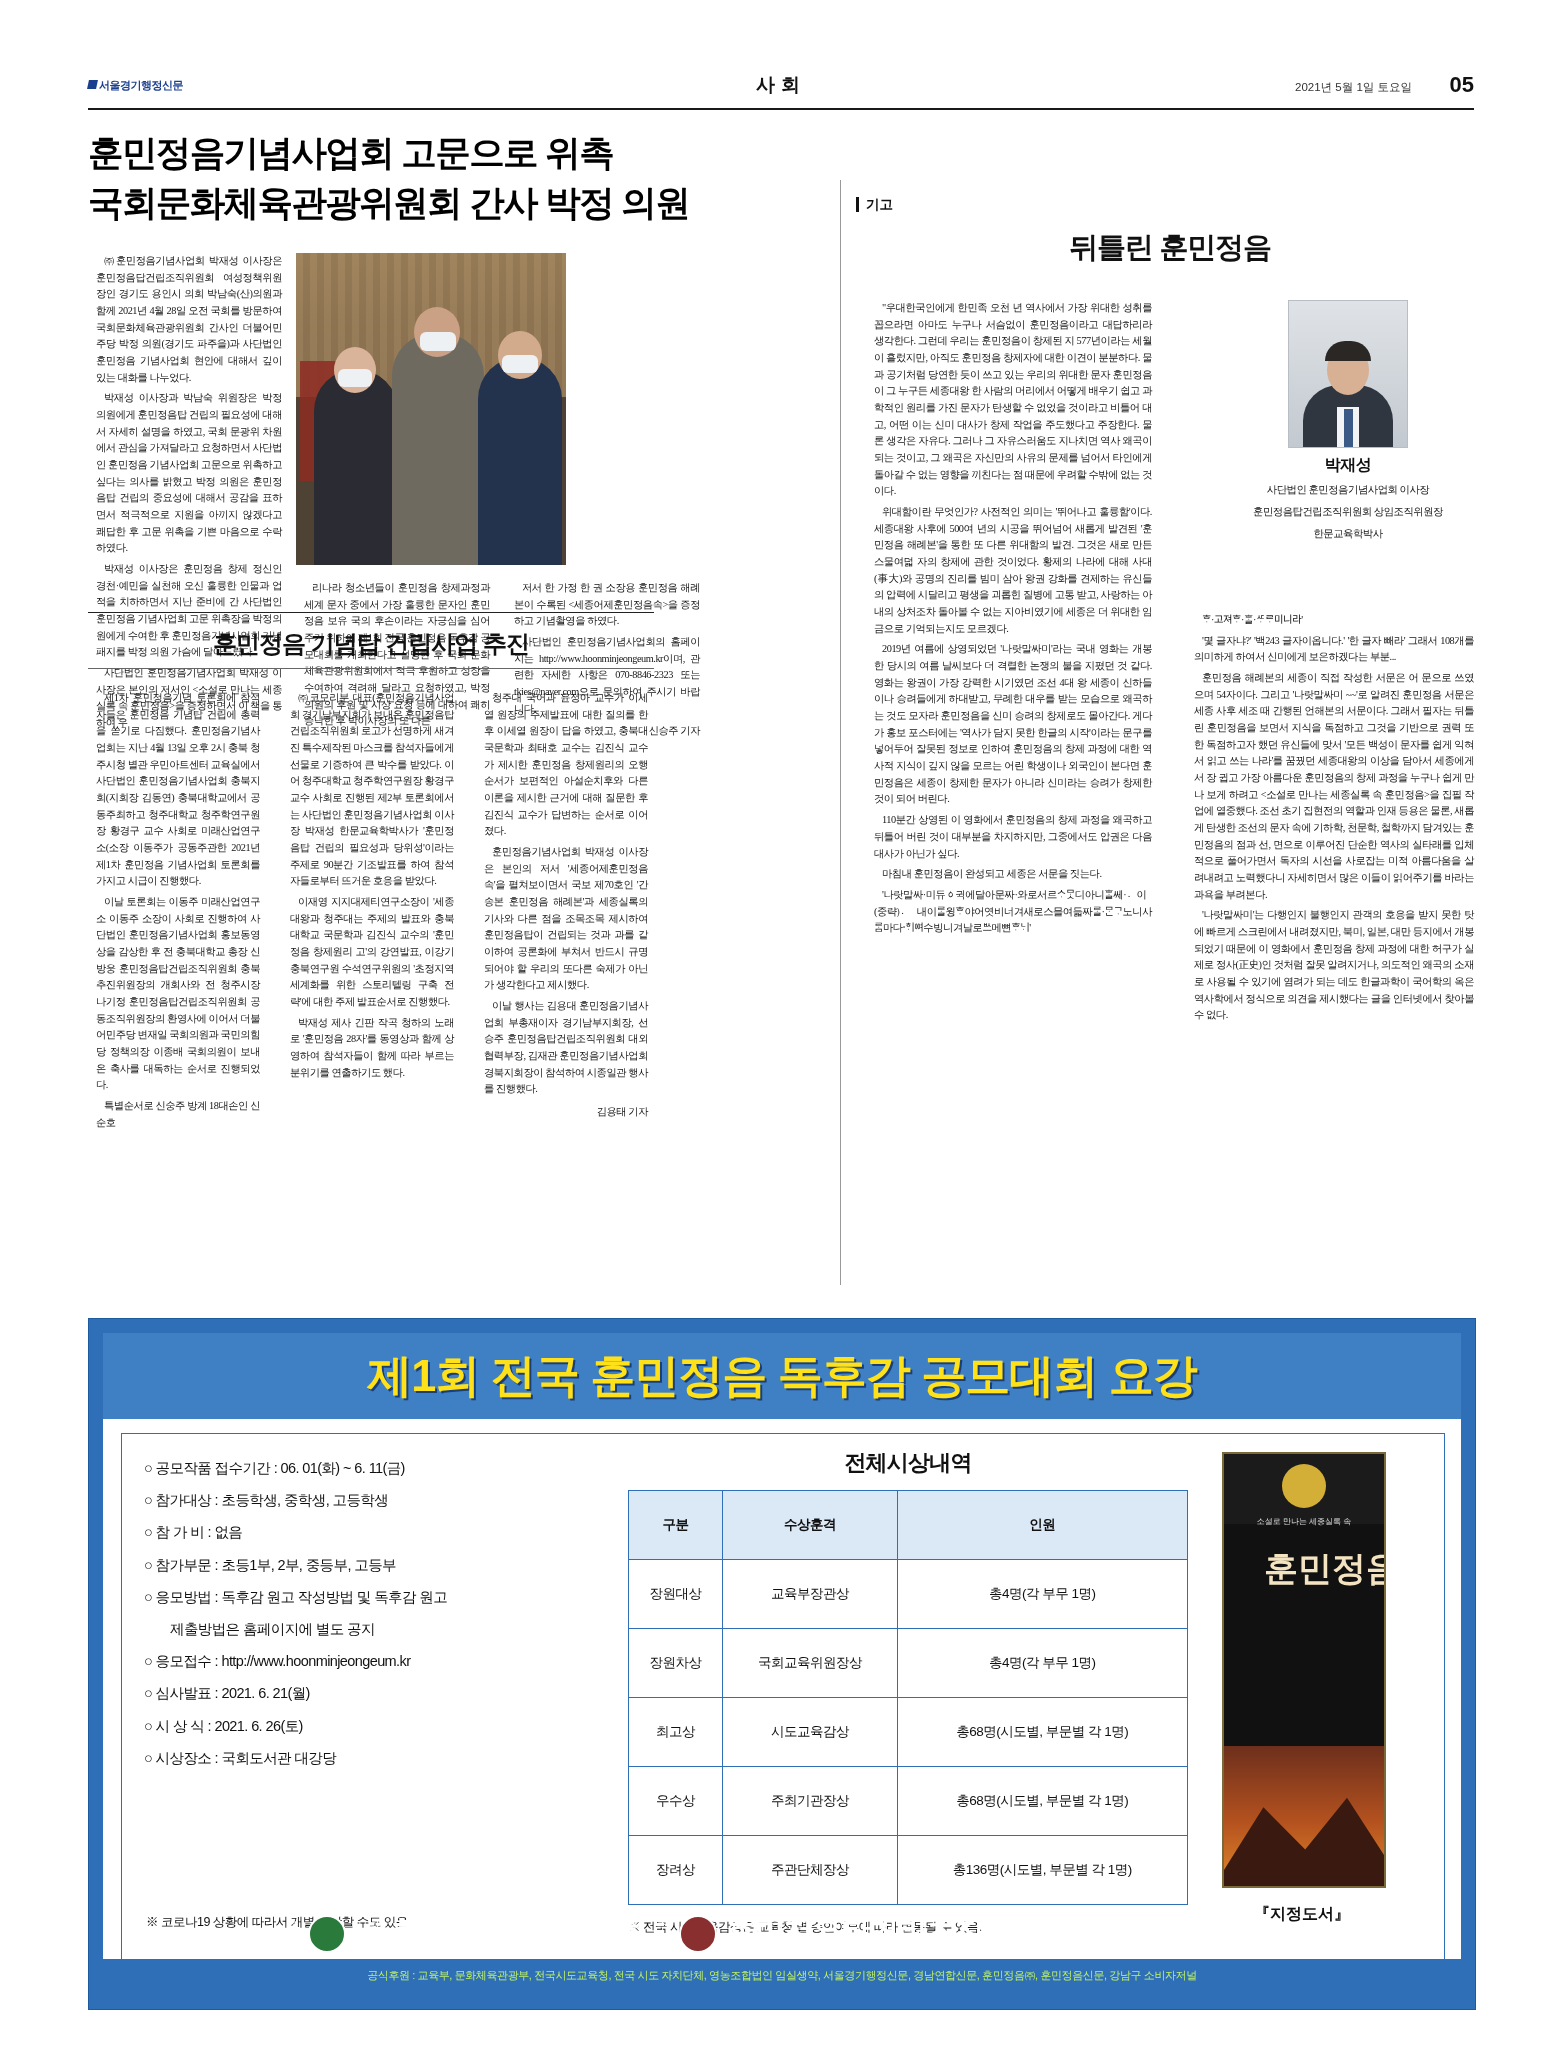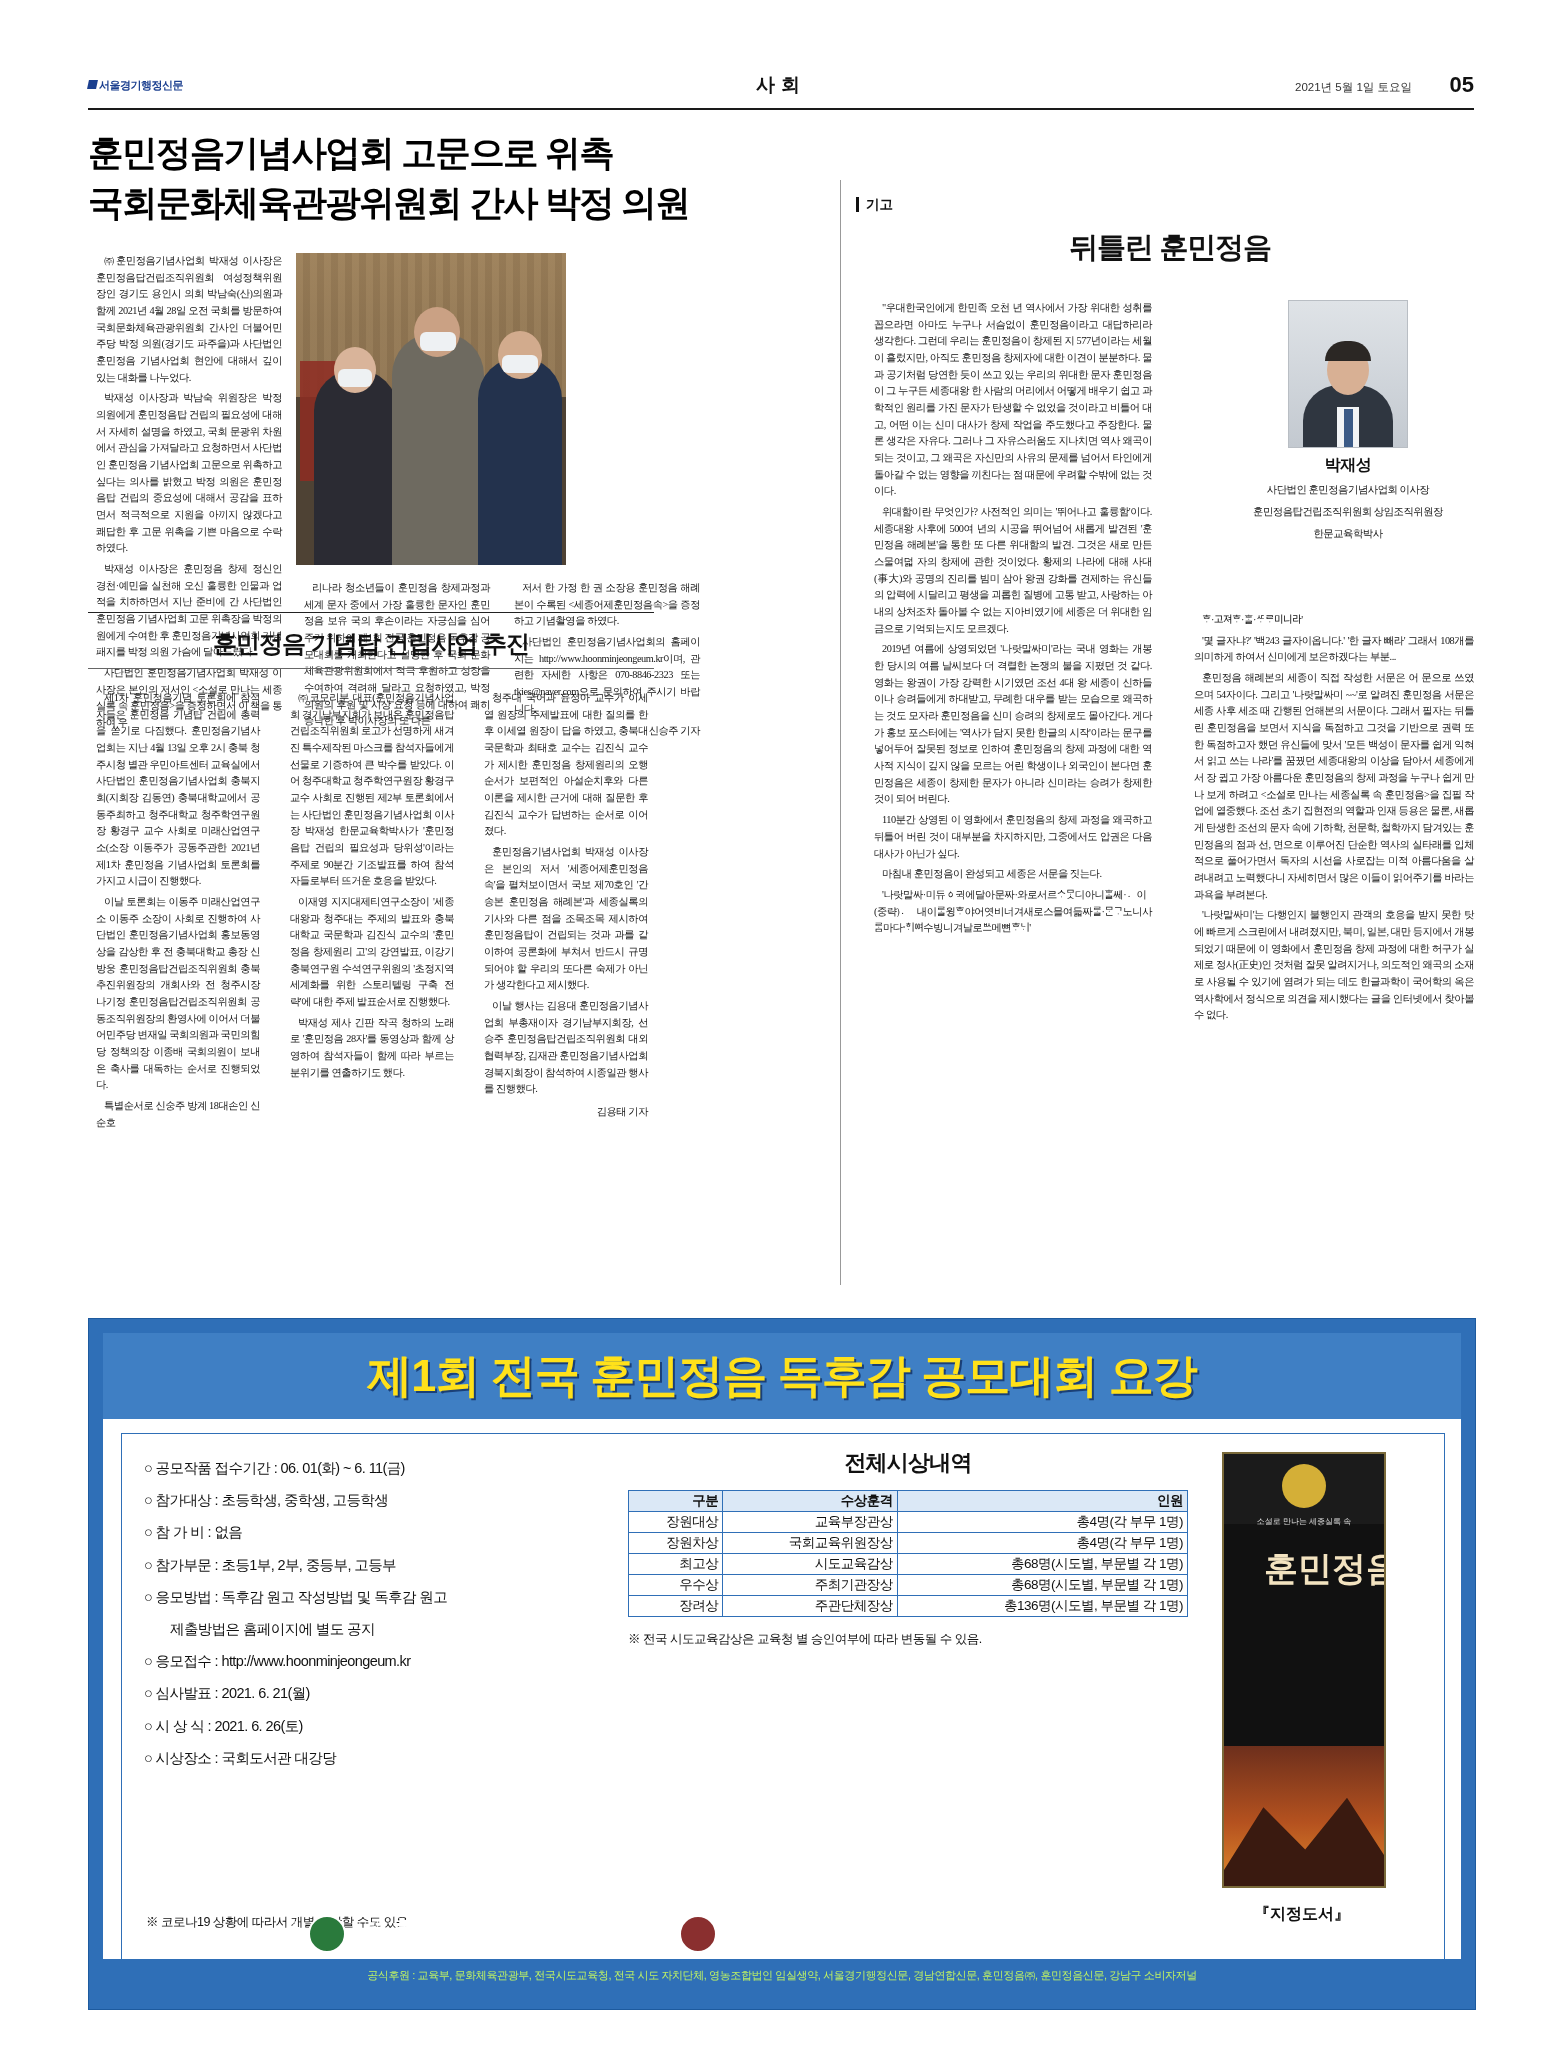--- a/index.html
+++ b/index.html
@@ -71,21 +71,21 @@
   .ad-body{position:absolute;left:18px;top:100px;width:1322px;height:544px;border:1.5px solid #2f6fb7;}
 
   .ad-left{position:absolute;left:22px;top:18px;width:470px;font-size:14.5px;line-height:2.22;letter-spacing:-.6px;font-family:"Liberation Sans",sans-serif;}
   .ad-left .row{white-space:nowrap;}
   .ad-left .sub{display:block;margin-left:26px;white-space:nowrap;}
   .ad-note{position:absolute;left:24px;top:480px;font-size:12.5px;font-family:"Liberation Sans",sans-serif;letter-spacing:-.5px;}
 
   .ad-mid{position:absolute;left:506px;top:14px;width:560px;}
   .ad-mid h3{margin:0 0 12px 0;text-align:center;font-size:22px;font-family:"Liberation Sans",sans-serif;letter-spacing:-.8px;}
   table.prize{border-collapse:collapse;width:560px;font-family:"Liberation Sans",sans-serif;font-size:13.5px;}
-  table.prize th,table.prize td{border:1px solid #2f6fb7;text-align:right;padding:1px 4px;letter-spacing:-.5px;}
+  table.prize th,table.prize td{border:1px solid #2f6fb7;text-align:center;padding:25px 4px;letter-spacing:-.5px;}
   table.prize th{background:#dbe8f6;font-weight:bold;}
   .ad-mid .foot{margin-top:14px;font-size:12.5px;font-family:"Liberation Sans",sans-serif;letter-spacing:-.5px;}
 
   .book{position:absolute;left:1100px;top:18px;width:160px;height:432px;background:#111;border:2px solid #7a6a3a;overflow:hidden;}
   .book .topband{position:absolute;left:0;top:0;width:100%;height:70px;background:#1b1b1b;}
   .book .seal{position:absolute;left:58px;top:10px;width:44px;height:44px;border-radius:50%;background:#d4af37;}
   .book .cap{position:absolute;left:0;top:62px;width:100%;text-align:center;color:#ddd;font-size:8px;font-family:"Liberation Sans",sans-serif;}
   .book .t1{position:absolute;left:0;top:96px;width:100%;text-align:center;color:#f3e3c0;font-size:34px;font-weight:bold;line-height:1.06;font-family:"Liberation Sans",sans-serif;margin-left:28px;}
   .book .mt{position:absolute;left:0;bottom:0;width:100%;height:140px;background:linear-gradient(180deg,#6d2f1c,#b5521f 55%,#e08a2c);}
   .book .mt:after{content:"";position:absolute;left:-10px;bottom:0;width:190px;height:96px;background:#3a1a10;clip-path:polygon(0 100%,26% 18%,48% 62%,70% 8%,100% 100%);}

